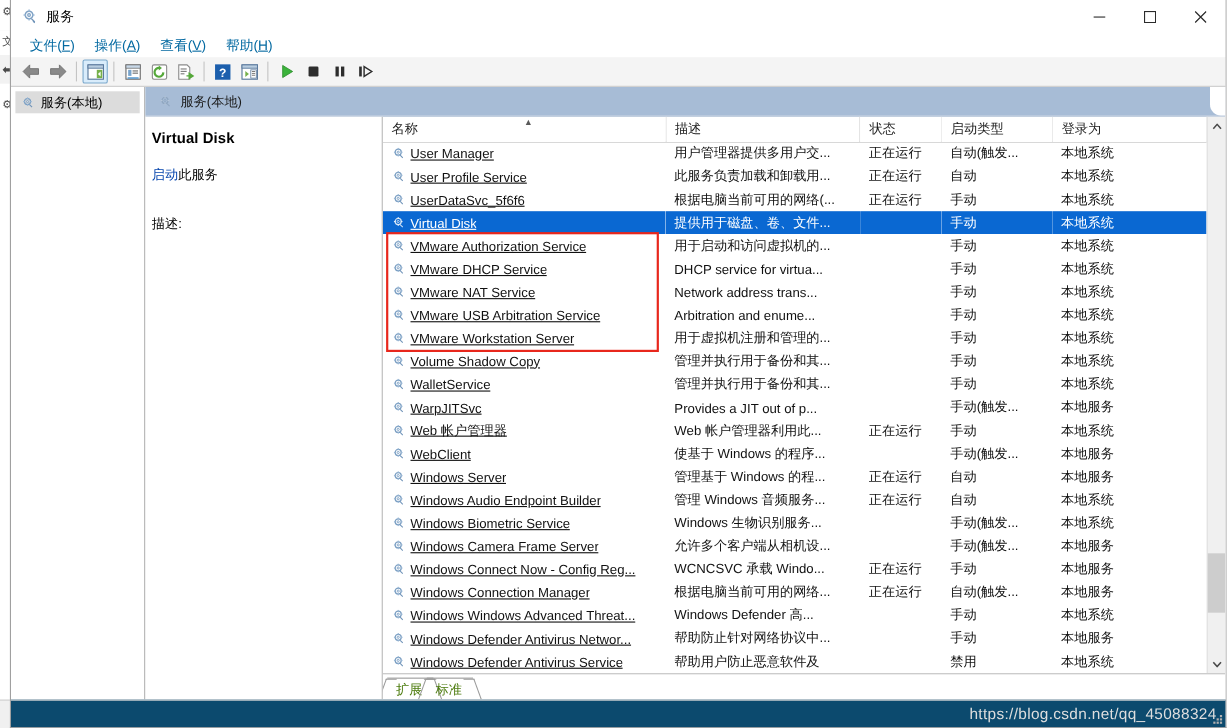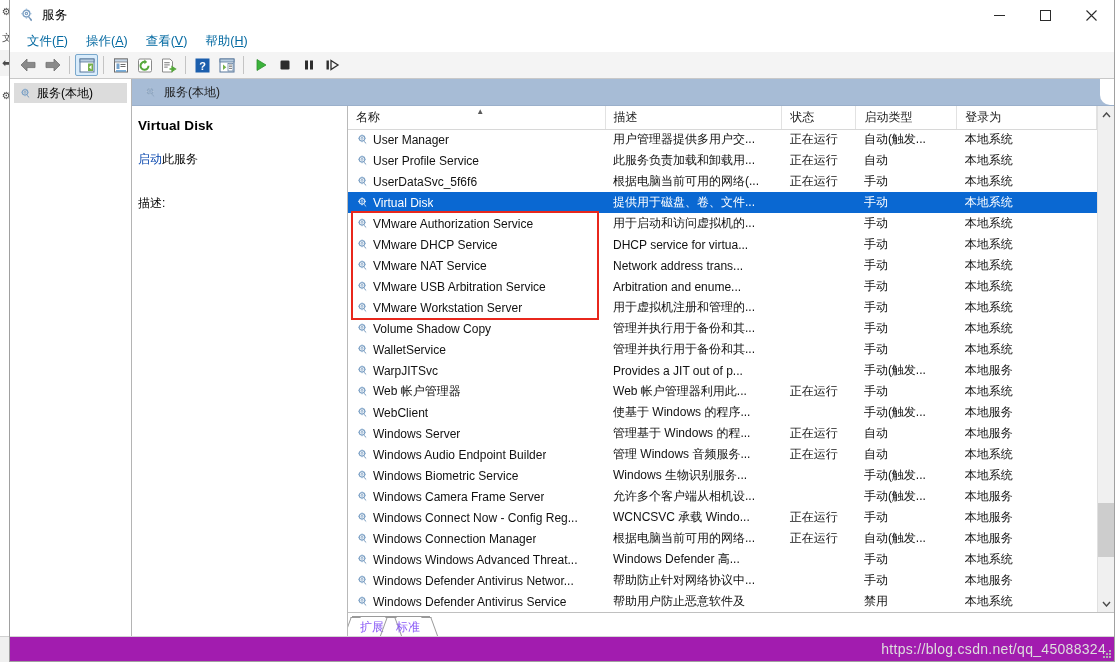--- a/index.html
+++ b/index.html
@@ -160,21 +160,21 @@
     height: 21px; font-size: 12px; padding-left: 8px;
     white-space: nowrap; overflow: hidden; text-overflow: clip;
     vertical-align: middle; color: #111;
   }
   table.svc tbody tr.sel td { background: #0a68d2; color: #ffffff; }
   td.c-name { padding-left: 4px; }
   td.c-name .cell {
     display: flex; align-items: center; gap: 4px;
     overflow: hidden; white-space: nowrap;
   }
-  td.c-name .nm { overflow: hidden; text-overflow: clip; }
+  td.c-name .nm { overflow: hidden; text-overflow: clip; text-decoration: underline; }
 
   
   .gear { width: 13px; height: 13px; min-width:13px; position: relative; display:inline-block; }
   .gear svg { display:block; }
 
   
   #redbox {
     position: absolute;
     border: 2px solid #e8271c;
     pointer-events: none;
@@ -200,35 +200,35 @@
   
   #tabstrip {
     height: 24px; min-height: 24px; background: #ffffff;
     border-top: 1px solid #c0c0c0;
     display: flex; align-items: flex-end; padding-left: 4px;
     position: relative;
   }
   .mmc-tab {
     font-size: 12px; height: 20px; line-height: 20px;
     padding: 0 10px 0 8px;
-    position: relative; color: #8b5cf6;
+    position: relative; color: #4d7c0f;
     border-top: 1px solid #9a9a9a;
     margin-right: -6px;
   }
   .mmc-tab:before, .mmc-tab:after {
     content:""; position:absolute; top:0; height:20px; width:9px;
     border-top: 1px solid #9a9a9a;
   }
   .mmc-tab:before { left:-5px; border-left:1px solid #9a9a9a; transform: skewX(-20deg); }
   .mmc-tab:after  { right:-5px; border-right:1px solid #9a9a9a; transform: skewX(20deg); }
 
   
   #statusbar {
     height: 25px; min-height: 25px;
-    background: #a21caf;
+    background: #0c4a6e;
     border-top: 1px solid #d4d4d4;
     position: relative;
   }
   #watermark {
     position: absolute; right: 8px; top: 4px;
     font-size: 14px; color: #dedede; letter-spacing: .3px;
     font-family: "Liberation Sans", sans-serif;
     user-select: none;
   }
   #resizegrip { position:absolute; right:2px; bottom:2px; width:12px; height:12px; }

